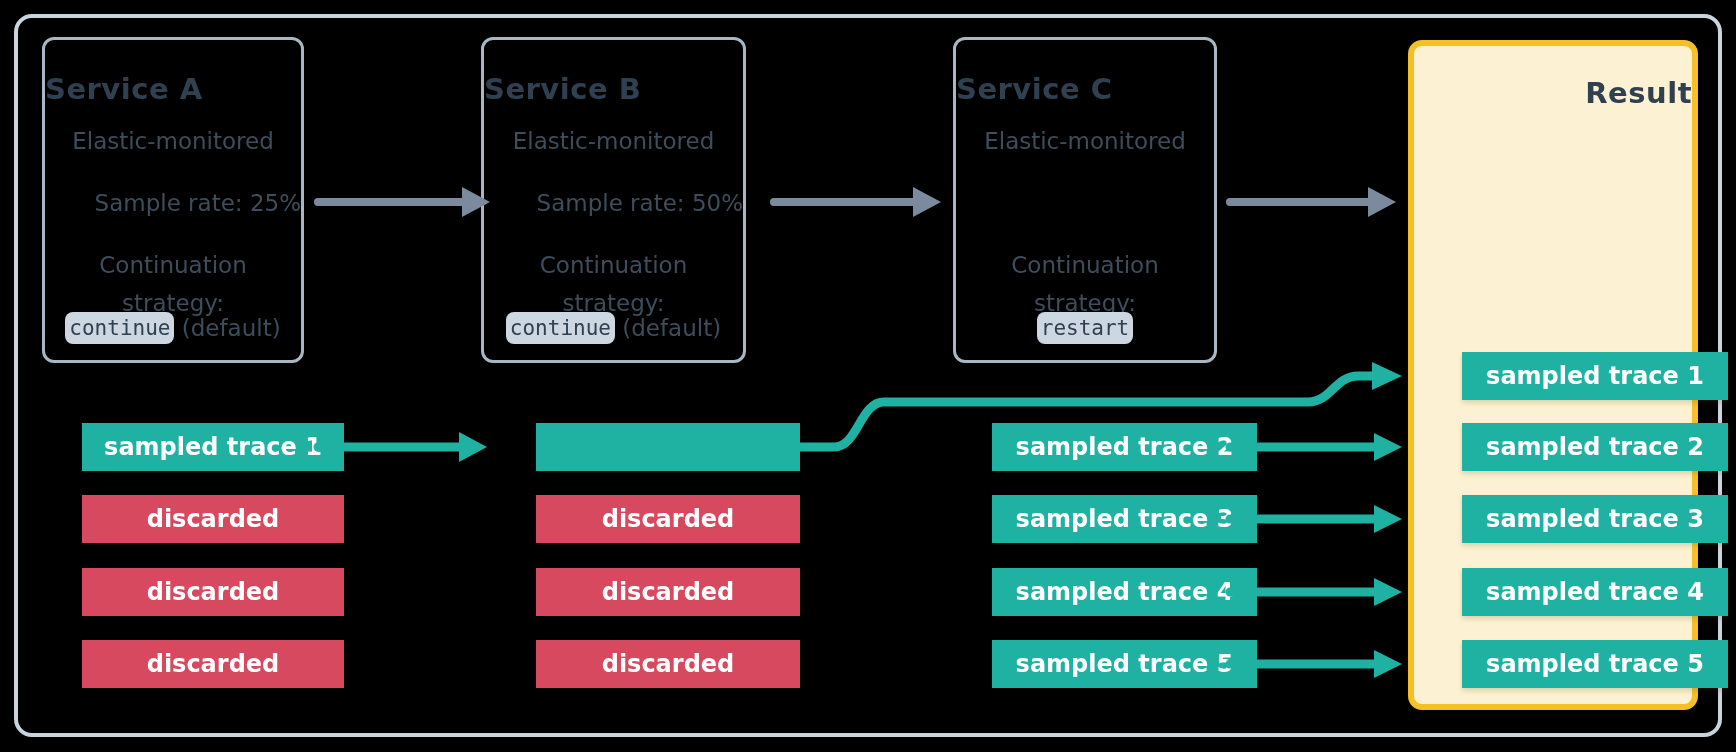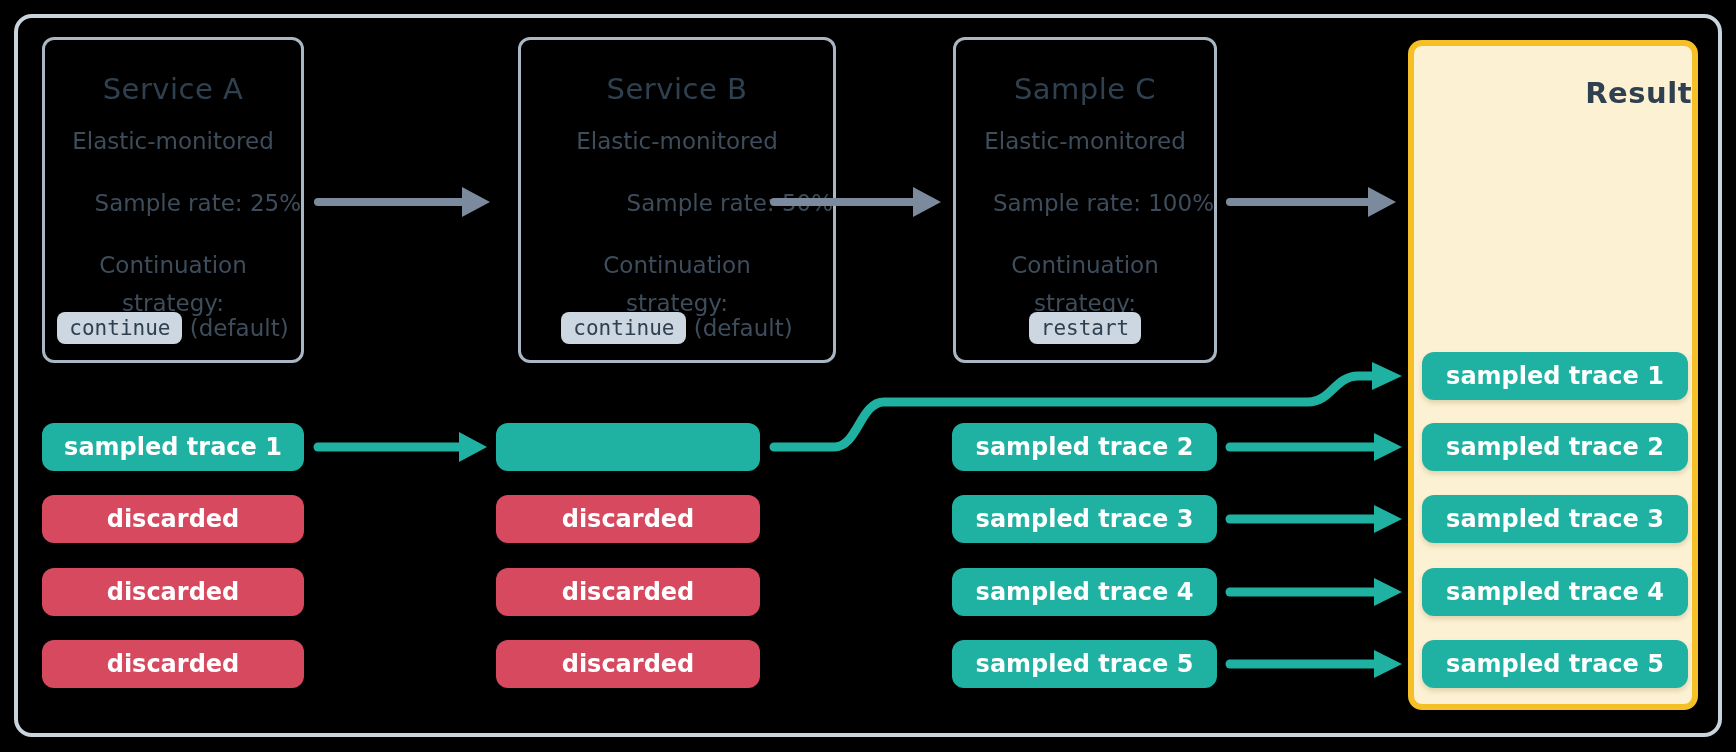--- a/index.html
+++ b/index.html
@@ -10,25 +10,25 @@
   .outer-frame{
     position:absolute;left:14px;top:14px;width:1708px;height:723px;
     box-sizing:border-box;border:4px solid var(--outer-border,#C9D4DD);
     border-radius:18px;background:transparent;
   }
   .service-box{
     position:absolute;top:37px;height:326px;box-sizing:border-box;
     border:3px solid var(--service-border,#A9B6C3);border-radius:12px;
   }
   #service-a{left:42px;width:262px;}
-  #service-b{left:518px;width:318px;}
+  #service-b{left:481px;width:265px;}
   #service-c{left:953px;width:264px;}
   .sv-title{
-    position:absolute;top:32px;left:0;width:100%;text-align:center;
-    font-size:29px;font-weight:normal;color:var(--text-dark,#2F4050);letter-spacing:.5px;
+    position:absolute;top:32px;left:0;width:100%;
+    font-size:29px;font-weight:bold;color:var(--text-dark,#2F4050);letter-spacing:.5px;
   }
   .sv-sub{
     position:absolute;top:88px;left:0;width:100%;text-align:center;
     font-size:23px;color:var(--text-body,#3E4D5C);
   }
   .sv-rate{
     position:absolute;top:150px;left:0;width:100%;text-align:right;
     font-size:23px;color:var(--text-body,#3E4D5C);
   }
   .sv-strategy{
@@ -37,36 +37,36 @@
   }
   .sv-strategy span{display:inline-block;max-width:200px;}
   .sv-chiprow{
     position:absolute;top:272px;left:0;width:100%;text-align:center;
     font-size:23px;color:var(--text-body,#3E4D5C);white-space:nowrap;
   }
   .code-chip{
     display:inline-block;background:var(--code-chip-bg,#CCD7E1);
     color:var(--text-dark,#2F4050);
     font-family:"DejaVu Sans Mono","Liberation Mono",monospace;
-    font-size:21px;padding:4px 12px;border-radius:8px;vertical-align:middle;
+    font-size:21px;padding:4px 4px;border-radius:8px;vertical-align:middle;
   }
   .sv-suffix{vertical-align:middle;}
   .result-box{
     position:absolute;left:1408px;top:40px;width:290px;height:670px;
     box-sizing:border-box;border:6px solid var(--result-border,#F4C025);
     border-radius:14px;background:var(--result-bg,#FCF1D2);
   }
   .result-title{
     position:absolute;top:30px;left:0;width:100%;text-align:right;
     font-size:29px;font-weight:bold;color:var(--text-dark,#2F4050);letter-spacing:.5px;
   }
   .chip{
-    position:absolute;height:48px;box-sizing:border-box;border-radius:12px;
+    position:absolute;height:48px;box-sizing:border-box;border-radius:0;
     color:var(--chip-text,#FFFFFF);font-size:24px;font-weight:600;
-    display:flex;align-items:center;justify-content:center;text-align:center;
+    display:flex;align-items:center;justify-content:center;text-align:center;margin-left:40px;
   }
   .chip.sampled{background:var(--sampled,#1FB2A2);}
   .chip.discarded{background:var(--discarded,#D6495F);}
   .result-box .chip{left:8px;width:266px;box-shadow:0 3px 5px rgba(90,70,10,0.18);}
   .arrow-layer{position:absolute;left:0;top:0;width:1736px;height:752px;pointer-events:none;}
   .shaft-gray{stroke:var(--arrow-gray,#7B8B9D);stroke-width:8;fill:none;stroke-linecap:round;}
   .head-gray{fill:var(--arrow-gray,#7B8B9D);stroke:none;}
   .shaft-teal{stroke:var(--sampled,#1FB2A2);stroke-width:9;fill:none;stroke-linecap:round;}
   .head-teal{fill:var(--sampled,#1FB2A2);stroke:none;}
 </style>
@@ -93,23 +93,22 @@
     <div class="sv-sub">Elastic-monitored</div>
     <div class="sv-rate">Sample rate: 50%</div>
     <div class="sv-strategy"><span>Continuation strategy:</span></div>
     <div class="sv-chiprow">
       <span class="code-chip">continue</span>
       <span class="sv-suffix">(default)</span>
     </div>
   </div>
 
   <div class="service-box" id="service-c">
-    <div class="sv-title">Sample C</div>
+    <div class="sv-title">Service C</div>
     <div class="sv-sub">Elastic-monitored</div>
-    <div class="sv-rate">Sample rate: 100%</div>
     <div class="sv-strategy"><span>Continuation strategy:</span></div>
     <div class="sv-chiprow">
       <span class="code-chip">restart</span>
       <span class="sv-suffix"></span>
     </div>
   </div>
 
   <div class="result-box">
     <div class="result-title">Result</div>
     <div class="chip sampled" style="top:306px">sampled trace 1</div>

